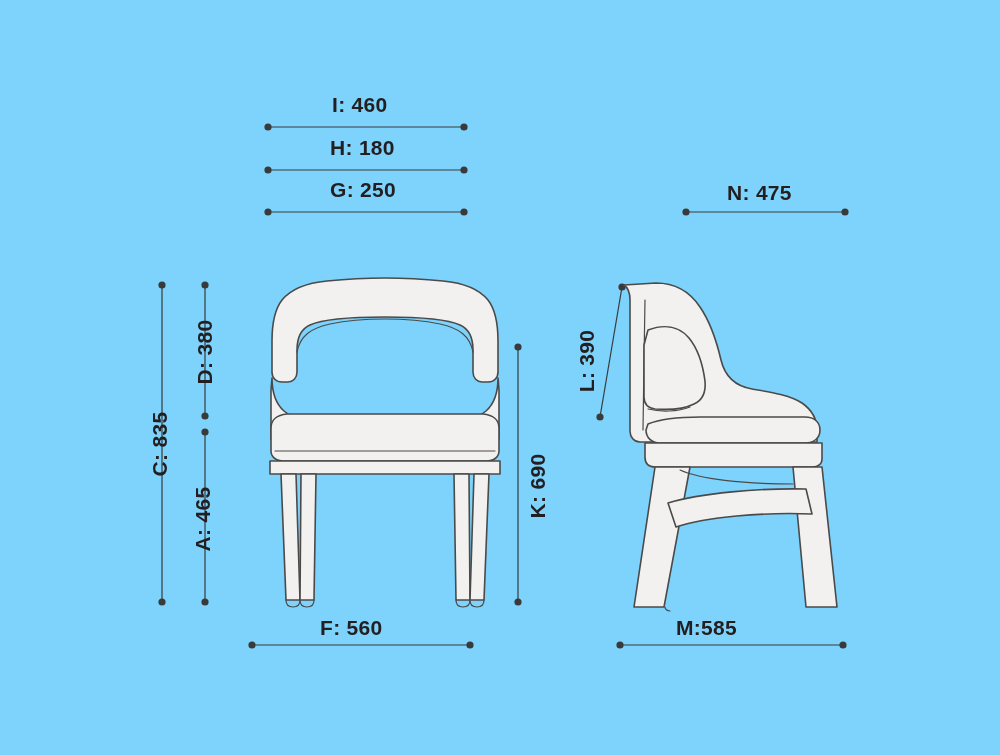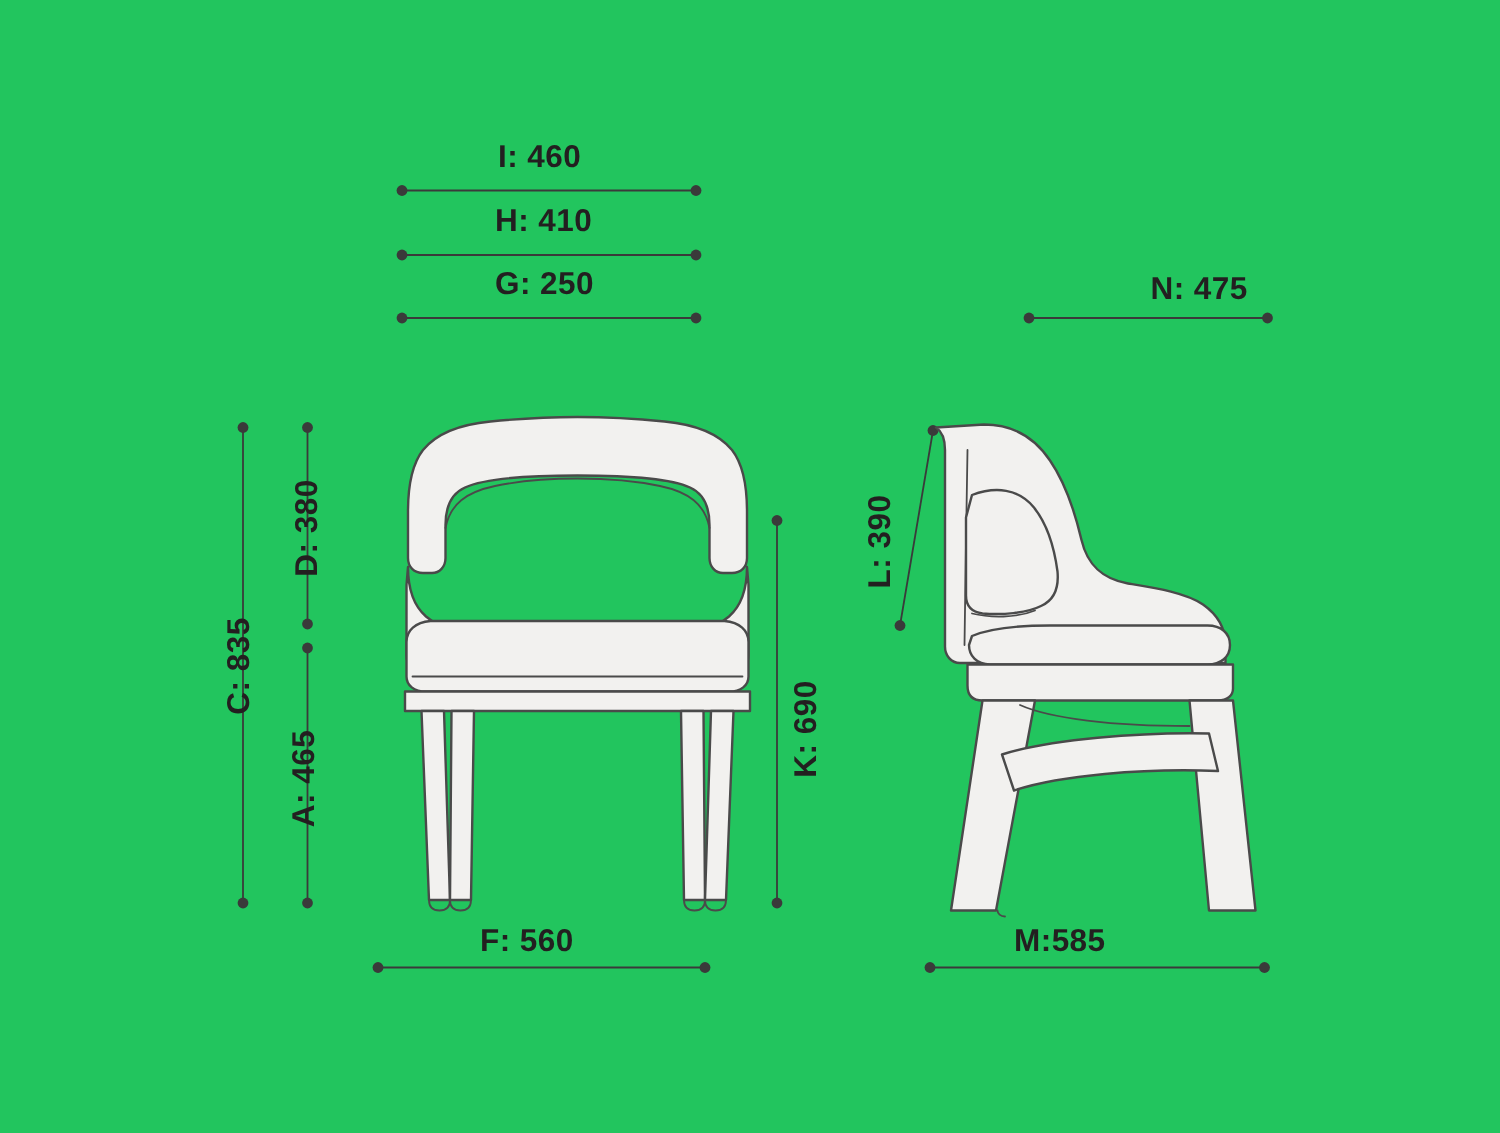--- a/index.html
+++ b/index.html
@@ -7,21 +7,21 @@
     padding: 0;
     background: #ffffff;
   }
   body {
     font-family: "Liberation Sans", sans-serif;
   }
   #stage {
     position: relative;
     width: 1000px;
     height: 755px;
-    background: #22c55e;
+    background: #7dd3fc;
     overflow: hidden;
   }
   .dim-label {
     position: absolute;
     font-family: "Liberation Sans", sans-serif;
     font-size: 21px;
     font-weight: bold;
     color: #231f20;
     white-space: nowrap;
     letter-spacing: 0.3px;
@@ -194,33 +194,33 @@
 
       <path class="chair-fill" d="M668,503 C700,493 760,488 806,489
         L812,514 C762,512 706,517 676,527 Z"></path>
       <path class="chair-thin" d="M680,470 C700,479 742,484 793,484"></path>
       <path class="chair-thin" d="M665,607 C665,609 667,611 670,611"></path>
     </g>
   </svg>
 
   <div class="dim-label" style="left:332px; top:93px;">I: 460</div>
 
-  <div class="dim-label" style="left:330px; top:136px;">H: 410</div>
+  <div class="dim-label" style="left:330px; top:136px;">H: 180</div>
 
   <div class="dim-label" style="left:330px; top:178px;">G: 250</div>
 
   <div class="dim-label rot rot-cw" style="left:100px; top:432px; width:120px; text-align:center;">C: 835</div>
 
   <div class="dim-label rot rot-cw" style="left:145px; top:340px; width:120px; text-align:center;">D: 380</div>
 
   <div class="dim-label rot rot-cw" style="left:143px; top:507px; width:120px; text-align:center;">A: 465</div>
 
   <div class="dim-label rot rot-cw" style="left:478px; top:474px; width:120px; text-align:center;">K: 690</div>
 
   <div class="dim-label" style="left:320px; top:616px;text-align:right;">F: 560</div>
 
-  <div class="dim-label" style="left:727px; top:181px;margin-left:40px;">N: 475</div>
+  <div class="dim-label" style="left:727px; top:181px;">N: 475</div>
 
   <div class="dim-label rot rot-cw" style="left:527px; top:349px; width:120px; text-align:center;">L: 390</div>
 
   <div class="dim-label" style="left:676px; top:616px;">M:585</div>
 
 </div>
 
 </body></html>

